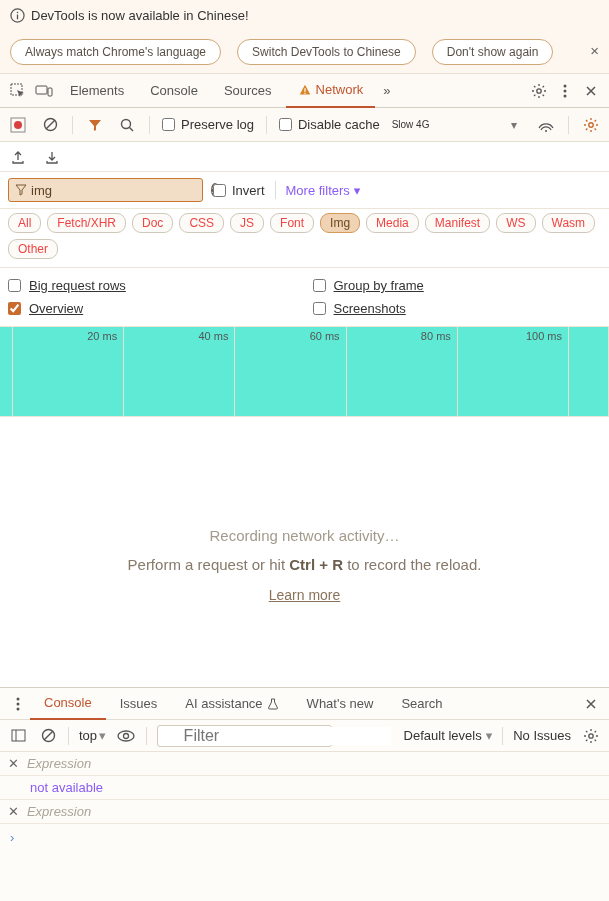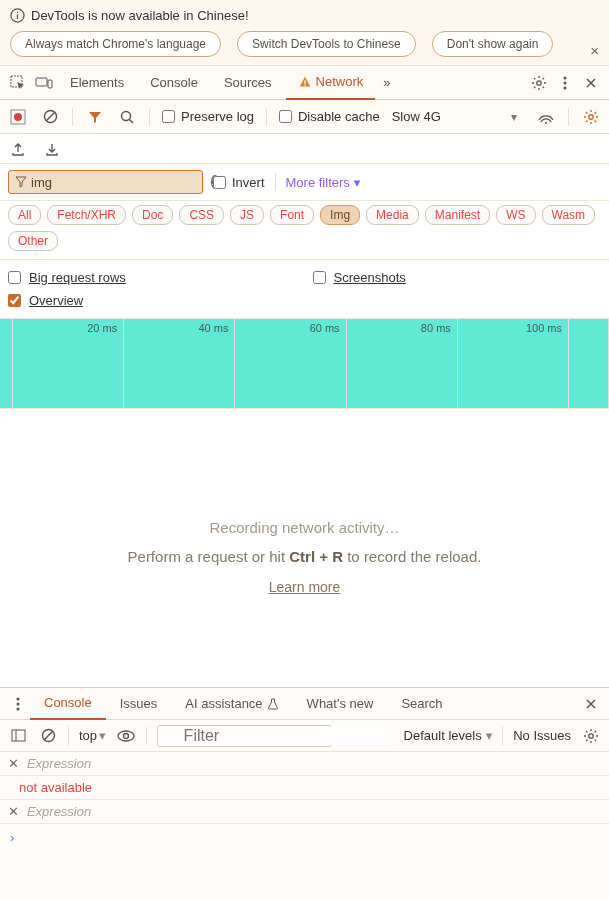--- a/index.html
+++ b/index.html
@@ -1,37 +1,37 @@
 <!DOCTYPE html>
 <html><head>
 <meta charset="utf-8">
 <style>
 * { box-sizing: border-box; margin: 0; padding: 0; font-family: Arial, Helvetica, sans-serif; }
 body { width: 609px; height: 901px; background: #fff; font-size: 12px; color: #333; overflow: hidden; }
 
 .banner { background: #fdf7f0; padding: 8px 10px; position: relative; border-bottom: 1px solid #e8dfd2; }
-.banner-row1 { display: flex; align-items: center; gap: 6px; margin-bottom: 8px; }
+.banner-row1 { display: flex; align-items: center; gap: 6px; margin-bottom: 16px; }
 .banner-title { font-size: 13px; color: #333; }
 .banner-buttons { display: flex; flex-wrap: wrap; gap: 16px; }
 .pill-btn { border: 1px solid #d0a878; background: #fff; color: #5a5148; border-radius: 16px; padding: 5px 14px; font-size: 12px; cursor: pointer; }
 .banner-close { position: absolute; right: 10px; top: 42px; color: #666; font-size: 15px; cursor: pointer; }
 
 .tabbar { display: flex; align-items: center; border-bottom: 1px solid #d6cfc3; background: #fdfaf5; height: 34px; padding: 0 6px; gap: 2px; }
 .tab-icon { width: 24px; height: 24px; display: flex; align-items: center; justify-content: center; color: #555; cursor: pointer; }
 .tab { padding: 0 12px; height: 34px; display: flex; align-items: center; font-size: 13px; color: #555; cursor: pointer; }
 .tab.active { color: #c0552e; border-bottom: 2px solid #c0552e; height: 34px; }
 .spacer { flex: 1; }
 .ico { width: 24px; height: 24px; display: flex; align-items: center; justify-content: center; cursor: pointer; color: #555; }
 
 .toolbar1 { display: flex; align-items: center; height: 34px; padding: 0 8px; gap: 12px; border-bottom: 1px solid #e4ddd1; background: #fdfaf6; }
 .tb-ico { width: 20px; height: 20px; display: flex; align-items: center; justify-content: center; color: #555; cursor: pointer; }
 .funnel { color: #c96b2d; }
 .chk { display: flex; align-items: center; gap: 6px; font-size: 13px; color: #333; cursor: pointer; }
 .chk input { width: 13px; height: 13px; }
-.throttle { display: flex; align-items: center; gap: 6px; font-size: 13px; color: #333; }
+.throttle { display: flex; align-items: center; gap: 6px; font-size: 10px; color: #333; }
 .throttle-drop { width: 20px; text-align: center; color: #777; cursor: pointer; }
 
 .toolbar2 { display: flex; align-items: center; height: 30px; padding: 0 8px; gap: 14px; border-bottom: 1px solid #ece6d9; }
 
 .filterbar { display: flex; align-items: center; padding: 6px 8px; gap: 10px; border-bottom: 1px solid #ece6d9; }
 .filter-input-wrap { display: flex; align-items: center; background: #f2dec6; border: 1px solid #c77733; border-radius: 3px; width: 195px; height: 24px; padding: 0 6px; gap: 4px; }
 .filter-input-wrap svg { flex-shrink: 0; }
 .filter-input { flex: 1; border: none; background: transparent; outline: none; font-size: 13px; color: #5a4126; }
 .clear-btn { width: 14px; height: 14px; border-radius: 50%; background: #6b6359; color: #fff; display: flex; align-items: center; justify-content: center; font-size: 10px; cursor: pointer; }
 .more-filters { display: flex; align-items: center; gap: 4px; font-size: 13px; color: #8b5cf6; cursor: pointer; }
@@ -62,21 +62,21 @@
 .drawer-toolbar { display: flex; align-items: center; height: 32px; padding: 0 8px; gap: 10px; border-bottom: 1px solid #e9e2d6; }
 .ctx-sel { display: flex; align-items: center; gap: 2px; font-size: 13px; cursor: pointer; }
 .filter2-wrap { flex: 1; display: flex; align-items: center; border: 1px solid #d4ccbe; border-radius: 3px; height: 22px; padding: 0 6px; gap: 6px; background: #fff; max-width: 175px; }
 .filter2-wrap input { border: none; outline: none; flex: 1; font-size: 16px; margin-left: 14px; }
 .levels { display: flex; align-items: center; gap: 4px; font-size: 13px; cursor: pointer; }
 .no-issues { font-size: 13px; color: #333; cursor: pointer; }
 
 .expr-row { display: flex; align-items: center; padding: 4px 8px; gap: 8px; font-size: 13px; border-bottom: 1px solid #eee8dc; }
 .expr-close { color: #666; cursor: pointer; font-size: 13px; }
 .expr-ph { color: #aaa59a; font-style: italic; }
-.expr-val { padding: 4px 8px 4px 19px; font-size: 13px; color: #ef4444; border-bottom: 1px solid #eee8dc; }
+.expr-val { padding: 4px 8px 4px 30px; font-size: 13px; color: #8b5cf6; border-bottom: 1px solid #eee8dc; }
 .prompt-row { padding: 6px 10px; color: #5a8dd4; font-size: 13px; }
 
 .warn-icon { color: #d98324; }
 
 svg { display: block; }
 </style>
 </head>
 <body>
 
 <div class="banner">
@@ -258,20 +258,24 @@
         <span>Big request rows</span>
       </label>
     <label class="opt-chk">
         <input type="checkbox" checked="" style="">
         <span>Overview</span>
       </label>
   </div>
   <div class="options-col">
     <label class="opt-chk">
         <input type="checkbox" style="">
+        <span>Group by frame</span>
+      </label>
+    <label class="opt-chk">
+        <input type="checkbox" style="">
         <span>Screenshots</span>
       </label>
   </div>
 </div>
 
 <div class="timeline">
   <div class="timeline-cell"></div>
   <div class="timeline-cell">20 ms</div>
   <div class="timeline-cell">40 ms</div>
   <div class="timeline-cell">60 ms</div>

